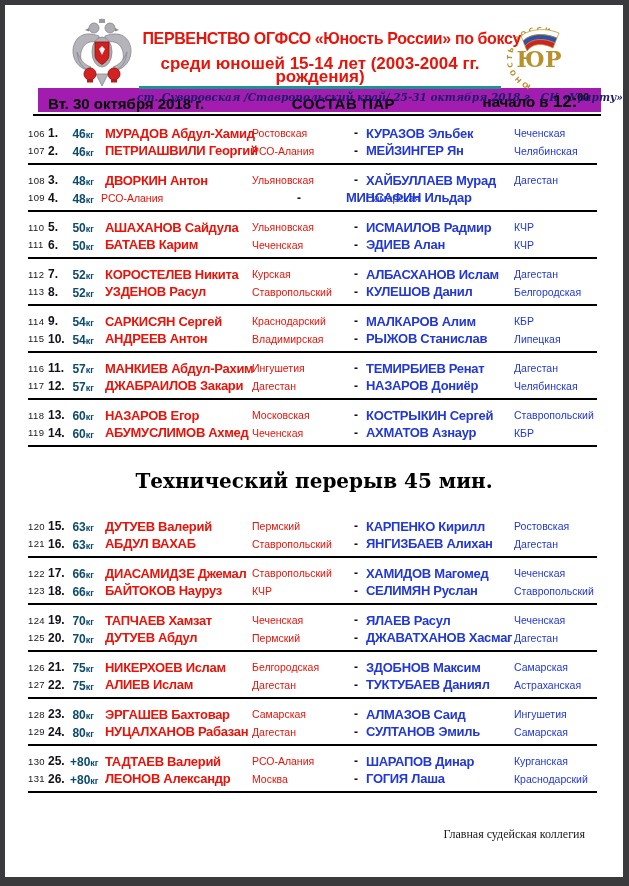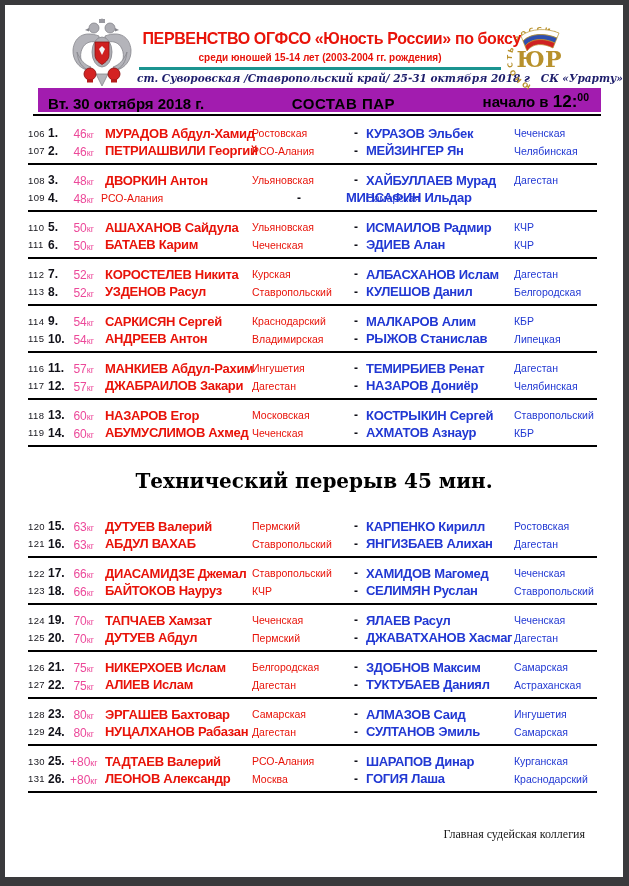--- a/index.html
+++ b/index.html
@@ -17,21 +17,21 @@
   
   .header { position:relative; height:70px; margin-top:11px; }
   .logo-left  { position:absolute; left:66px;  top:2px; }
   .logo-right { position:absolute; right:52px; top:4px; }
   .head-center { margin:0 120px 0 132px; text-align:center; padding-top:13px; }
   .doc-title {
     color:#e81309; font-weight:800; font-size:16.5px; line-height:18px;
     letter-spacing:-0.4px; white-space:nowrap; transform:scaleX(0.97); transform-origin:center;
   }
   .doc-subtitle {
-    color:#e81309; font-weight:700; font-size:10px; line-height:13px; margin-top:4px;
+    color:#e81309; font-weight:700; font-size:17px; line-height:13px; margin-top:10px;
   }
   .teal-rule { height:3px; background:#1b9490; margin:3px 2px 2px 2px; }
   .venue-line {
     font-family:"DejaVu Serif", serif; font-style:italic; font-weight:bold;
     font-size:10.5px; color:#1d1d6b; white-space:nowrap;
   }
 
   
   .banner-wrap { margin:2px 22px 0 28px; border-bottom:2px solid #000; padding-bottom:2px; }
   .banner {
@@ -48,21 +48,21 @@
   
   .pairs { margin:5px 26px 12px 23px; }
   .pair-group { padding:3px 0 4px 0; border-bottom:2.5px solid #000; margin-bottom:3px; }
   .row {
     display:grid;
     grid-template-columns:20px 22px 31px 151px 94px 20px 148px 1fr;
     height:17.5px; align-items:center;
   }
   .cid { font-size:9.5px; color:#16161d; letter-spacing:0.4px; }
   .cnum { font-size:12px; font-weight:bold; color:#101018; }
-  .cw  { text-align:right; padding-right:7px; font-weight:normal; color:#ec4899; white-space:nowrap; }
+  .cw  { text-align:right; padding-right:7px; font-weight:bold; color:#0c4a6e; white-space:nowrap; }
   .wv  { font-size:12px; }
   .wu  { font-size:9px; }
   .crn,.cbn { font-size:13px; font-weight:bold; letter-spacing:-0.3px; white-space:nowrap; overflow:visible; }
   .crn { padding-left:4px; }
   .crr,.cbr { font-size:10.5px; white-space:nowrap; }
   .cd  { text-align:center; font-size:12px; font-weight:bold; color:#101018; }
   .red  { color:#e81309; }
   .blue { color:#2138d3; }
 
   

